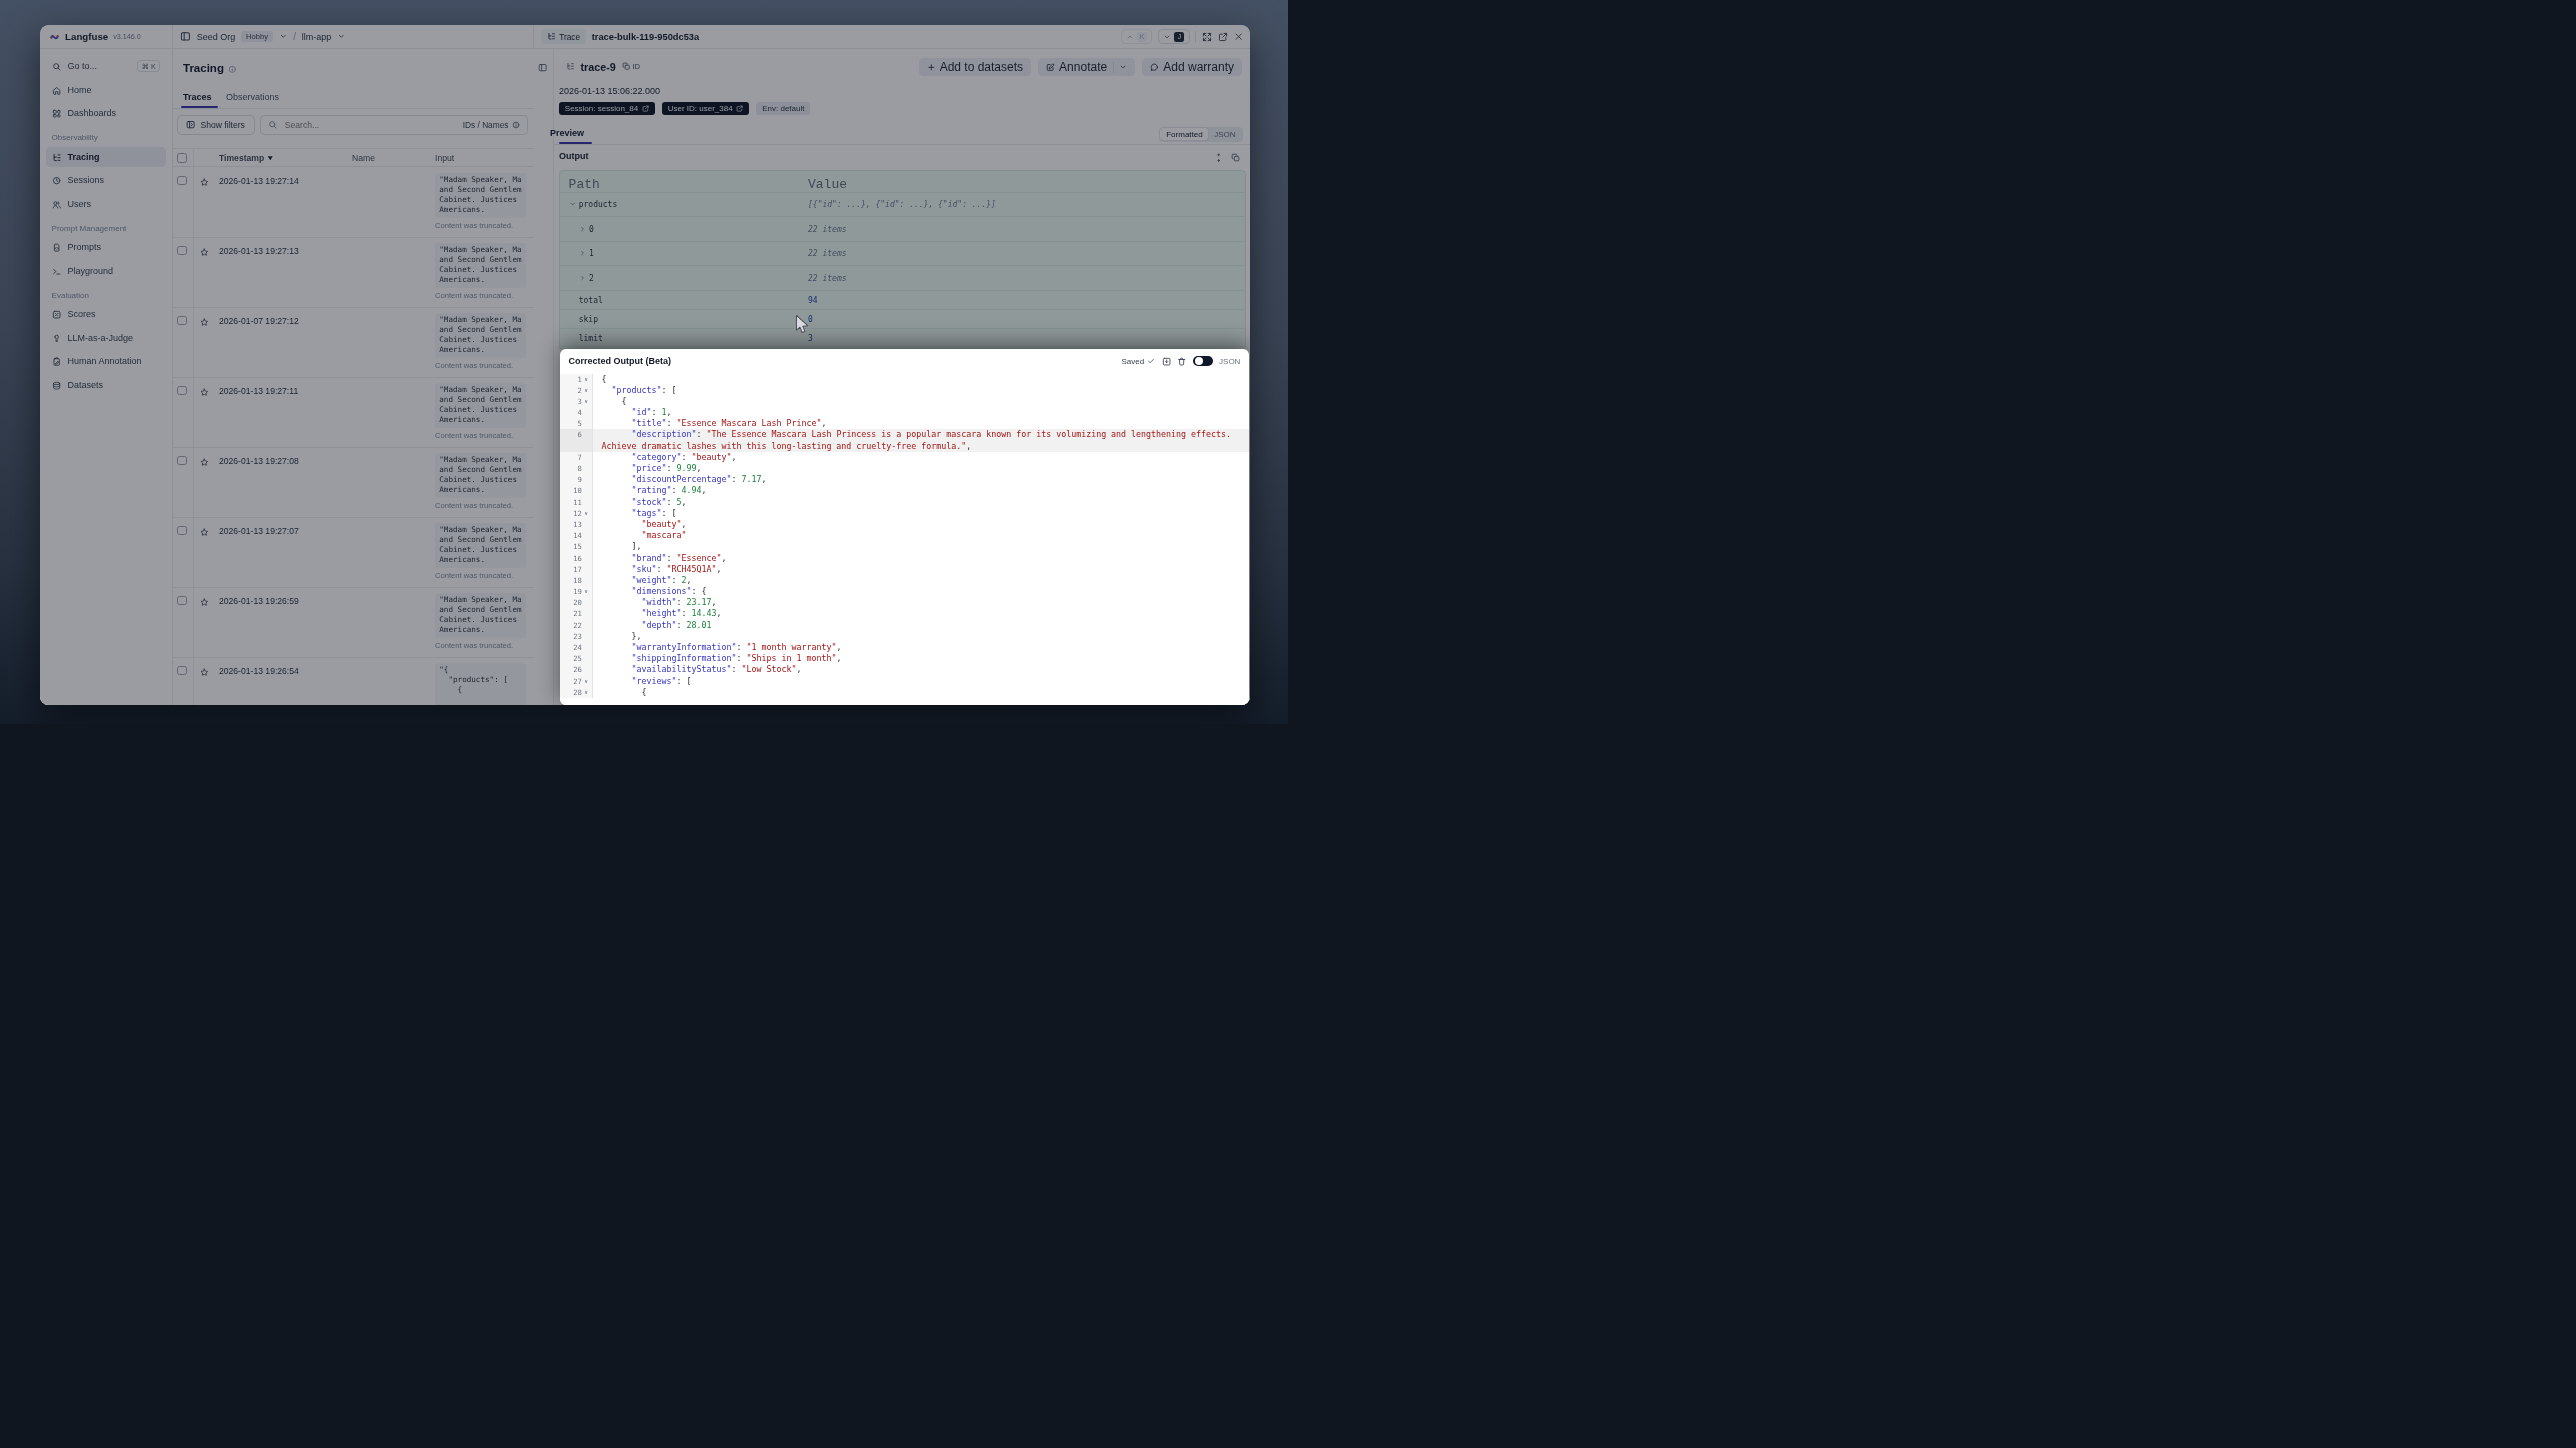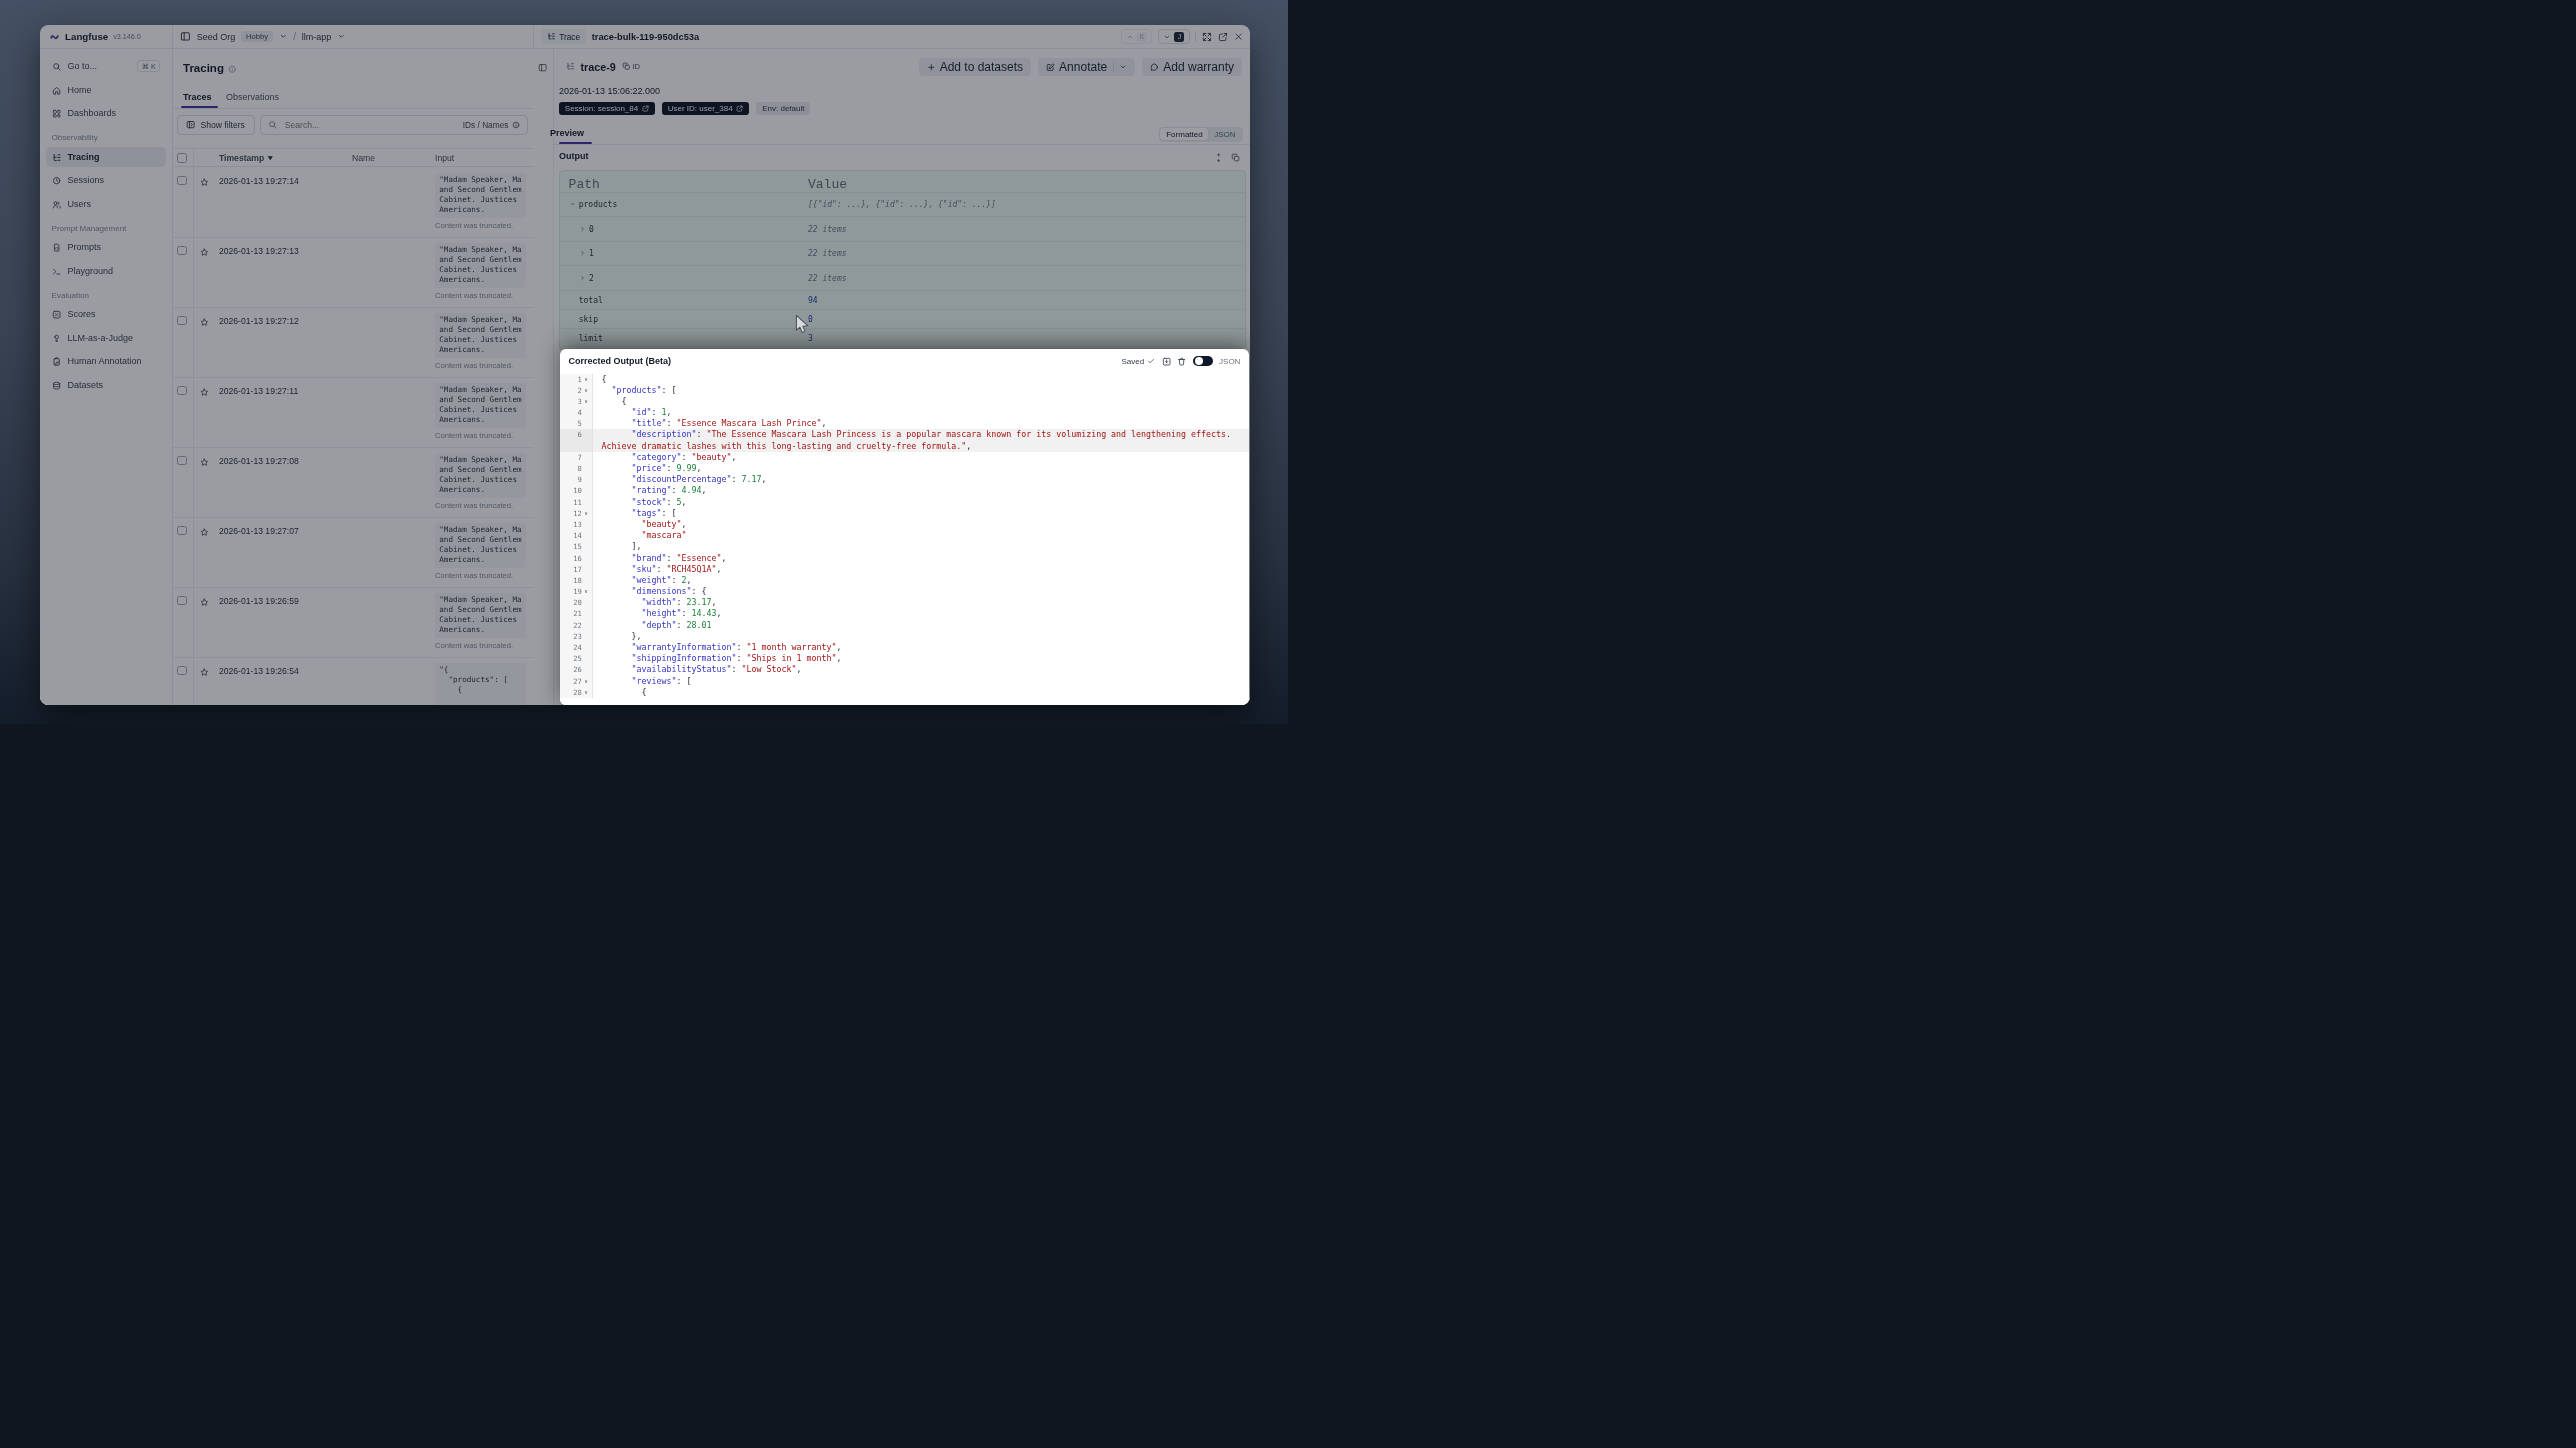--- a/index.html
+++ b/index.html
@@ -389,21 +389,21 @@
 and Second Gentlem
 Cabinet. Justices
 Americans.</div>
             <span class="tnote">Content was truncated.</span>
           </div>
           <div class="trow">
             <span class="cbx"></span>
             <span class="star"><svg class="ic" width="8.6" height="8.6" viewBox="0 0 14 14">
                 <path d="M7 1.6l1.7 3.4 3.7.6-2.7 2.6.6 3.7L7 10.1 3.7 11.9l.6-3.7L1.6 5.6l3.7-.6z"></path>
               </svg></span>
-            <span class="ts">2026-01-13 19:27:12</span>
+            <span class="ts">2026-01-07 19:27:12</span>
             <div class="inblock">"Madam Speaker, Ma
 and Second Gentlem
 Cabinet. Justices
 Americans.</div>
             <span class="tnote">Content was truncated.</span>
           </div>
           <div class="trow">
             <span class="cbx"></span>
             <span class="star"><svg class="ic" width="8.6" height="8.6" viewBox="0 0 14 14">
                 <path d="M7 1.6l1.7 3.4 3.7.6-2.7 2.6.6 3.7L7 10.1 3.7 11.9l.6-3.7L1.6 5.6l3.7-.6z"></path>

